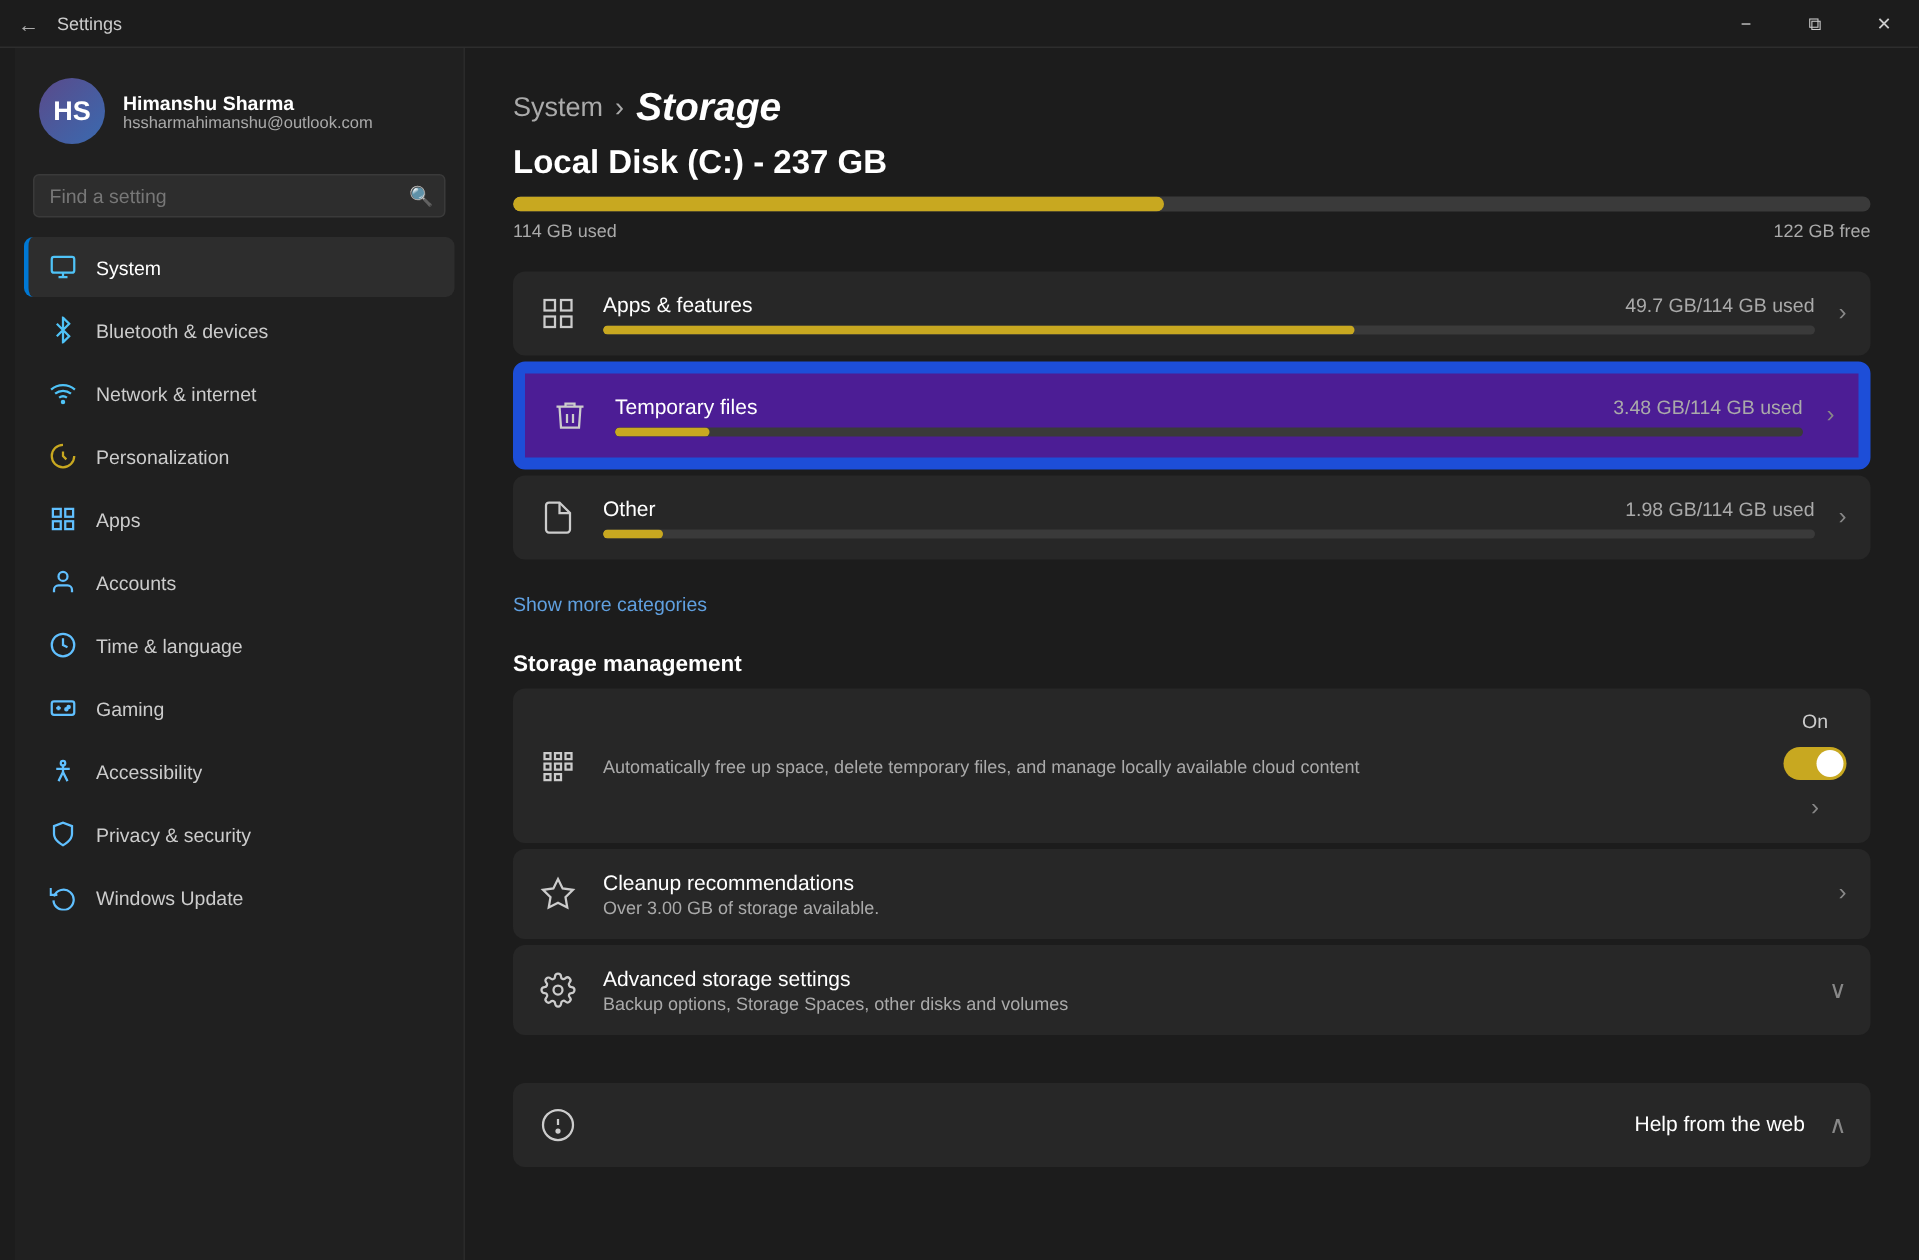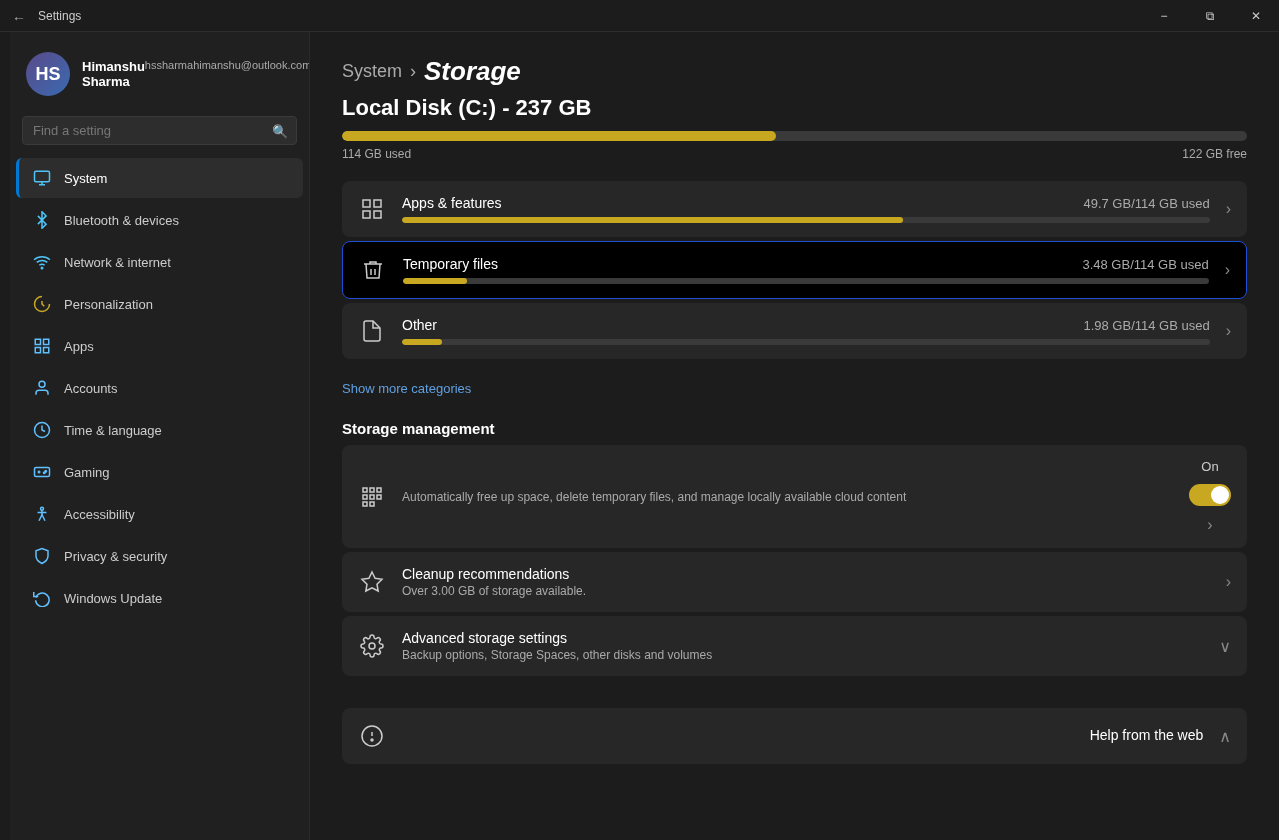--- a/index.html
+++ b/index.html
@@ -84,21 +84,21 @@
       border-radius: 50%;
       background: linear-gradient(135deg, #5a4a8a, #3a6ab0);
       display: flex;
       align-items: center;
       justify-content: center;
       font-size: 18px;
       font-weight: bold;
       color: #fff;
       flex-shrink: 0;
     }
-    .user-info { display: flex; flex-direction: row; }
+    .user-info { display: flex; flex-direction: column; }
     .user-name { font-size: 13px; font-weight: 600; color: #fff; }
     .user-email { font-size: 11px; color: #aaa; }
 
     .search-box {
       margin: 4px 12px 12px 12px;
       position: relative;
     }
     .search-box input {
       width: 100%;
       background: #2d2d2d;
@@ -206,22 +206,22 @@
       border-radius: 8px;
       margin-bottom: 4px;
       padding: 14px 16px;
       display: flex;
       align-items: center;
       gap: 16px;
       cursor: pointer;
       position: relative;
     }
     .storage-card.highlighted {
-      border: 1px solid #1d4ed8;
-      background: #000000;
+      border: 8px solid #1d4ed8;
+      background: #4c1d95;
     }
     .storage-card-icon {
       width: 28px;
       height: 28px;
       display: flex;
       align-items: center;
       justify-content: center;
       flex-shrink: 0;
       color: #ccc;
     }

